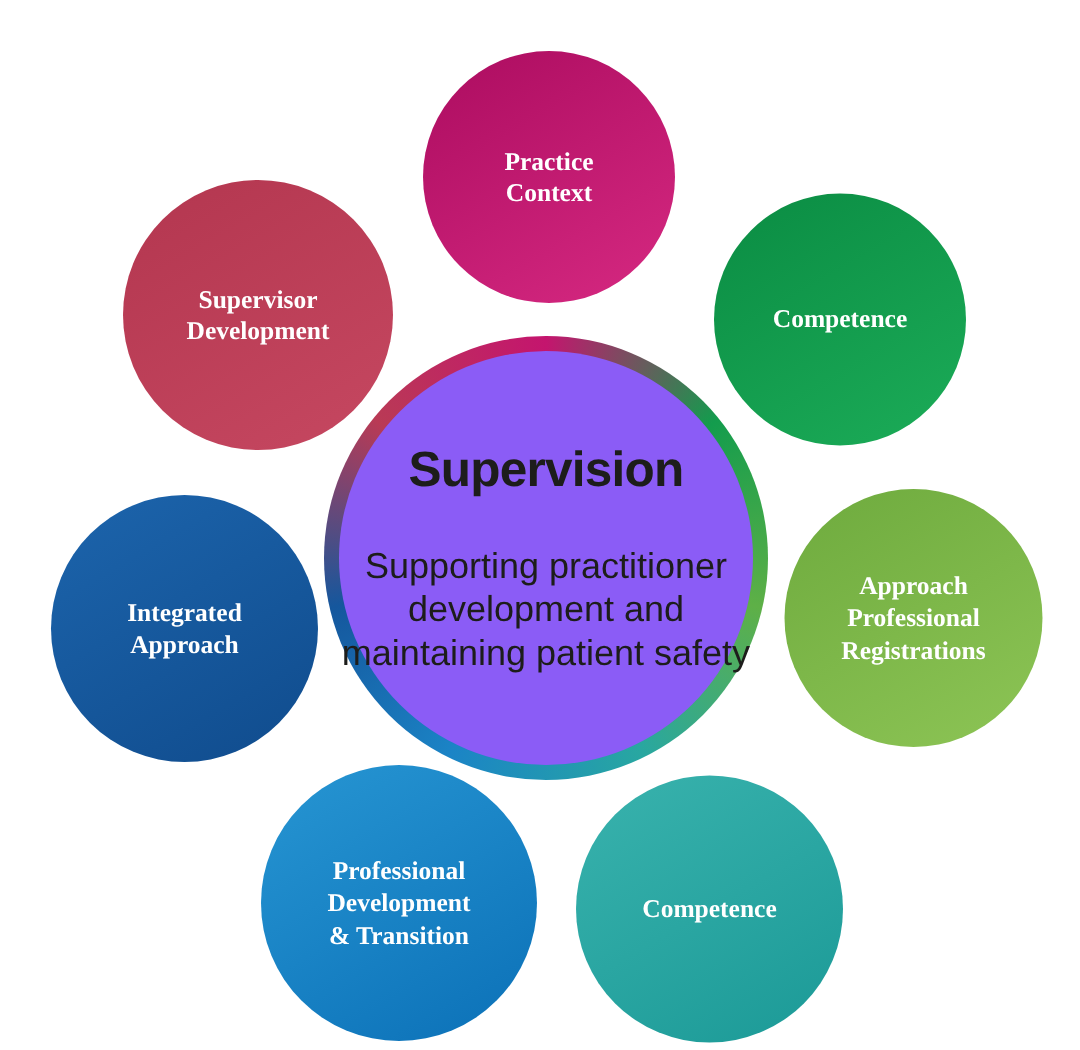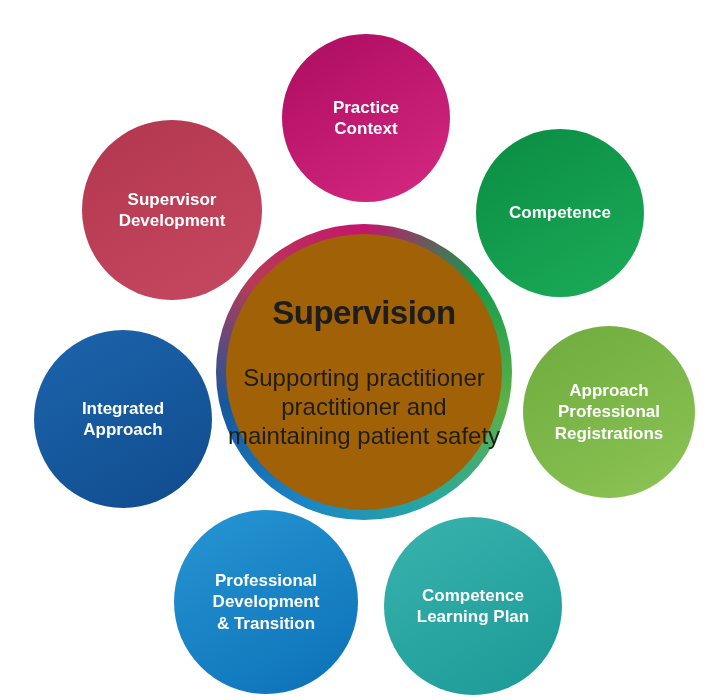--- a/index.html
+++ b/index.html
@@ -26,21 +26,21 @@
     border-radius: 50%;
     
   }
   .hub-inner {
     position: absolute;
     left: 226px;
     top: 234px;
     width: 276px;
     height: 276px;
     border-radius: 50%;
-    background: #a16207;
+    background: #8b5cf6;
     display: flex;
     flex-direction: column;
     align-items: center;
     justify-content: center;
     text-align: center;
     gap: 24px;
   }
   .hub-title {
     font-size: 33px;
     font-weight: bold;
@@ -56,20 +56,21 @@
   }
 
   
   .sat {
     position: absolute;
     border-radius: 50%;
     display: flex;
     align-items: center;
     justify-content: center;
     text-align: center;
+    font-family: Liberation Serif, serif;
   }
   .sat-label {
     color: #ffffff;
     font-weight: bold;
     font-size: 17px;
     line-height: 1.24;
     width: 85%;
   }
   
   .sat-practice     { left: 282px; top:  34px; width: 168px; height: 168px; }
@@ -83,21 +84,21 @@
 </head>
 <body>
 
 <div class="canvas">
 
   <div class="hub-ring" style="background: conic-gradient(rgb(196, 21, 110) 0deg, rgb(19, 156, 77) 51deg, rgb(94, 176, 71) 103deg, rgb(40, 167, 161) 154deg, rgb(27, 132, 198) 206deg, rgb(21, 87, 157) 257deg, rgb(185, 58, 85) 309deg, rgb(196, 21, 110) 360deg);"></div>
   <div class="hub-inner">
     <div class="hub-title" style="color: rgb(29, 29, 27);">Supervision</div>
     <div class="hub-subtitle" style="color: rgb(29, 29, 27);">
         <div>Supporting practitioner</div>
-        <div>practitioner and</div>
+        <div>development and</div>
         <div>maintaining patient safety</div>
       </div>
   </div>
 
   <div class="sat sat-practice" style="background: linear-gradient(150deg, rgb(176, 15, 99) 10%, rgb(210, 38, 126) 90%);">
     <div class="sat-label">
         <div>Practice</div>
         <div>Context</div>
       </div>
   </div>
@@ -112,21 +113,20 @@
     <div class="sat-label">
         <div>Approach</div>
         <div>Professional</div>
         <div>Registrations</div>
       </div>
   </div>
 
   <div class="sat sat-ilp" style="background: linear-gradient(150deg, rgb(54, 176, 171) 10%, rgb(30, 156, 153) 90%);">
     <div class="sat-label">
         <div>Competence</div>
-        <div>Learning Plan</div>
       </div>
   </div>
 
   <div class="sat sat-pdt" style="background: linear-gradient(150deg, rgb(36, 146, 208) 10%, rgb(14, 116, 186) 90%);">
     <div class="sat-label">
         <div>Professional</div>
         <div>Development</div>
         <div>&amp; Transition</div>
       </div>
   </div>

